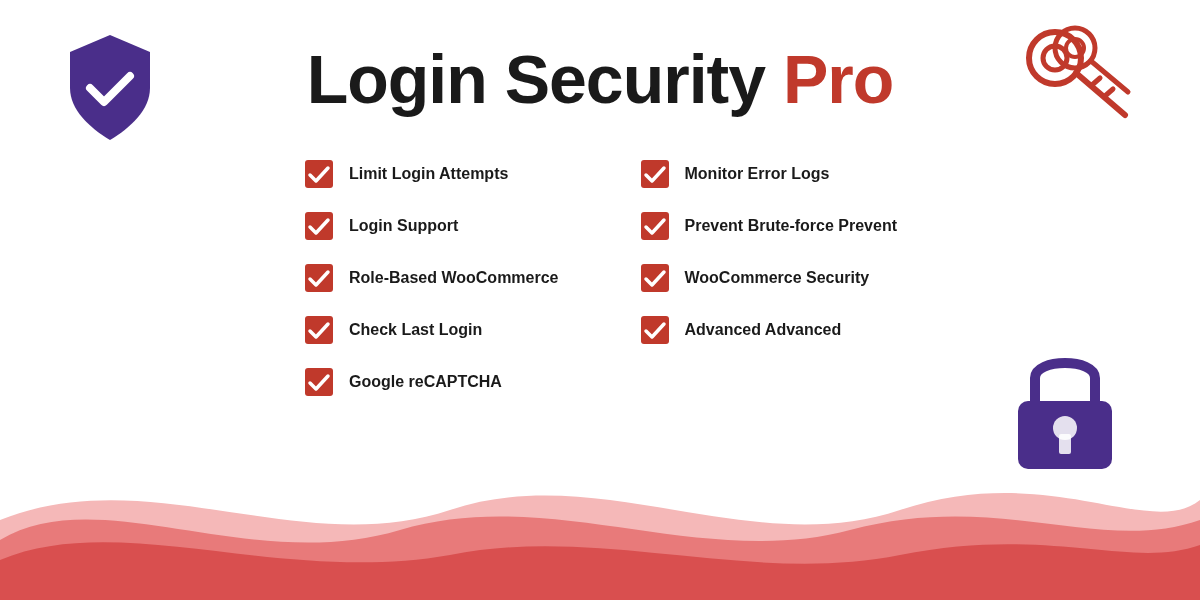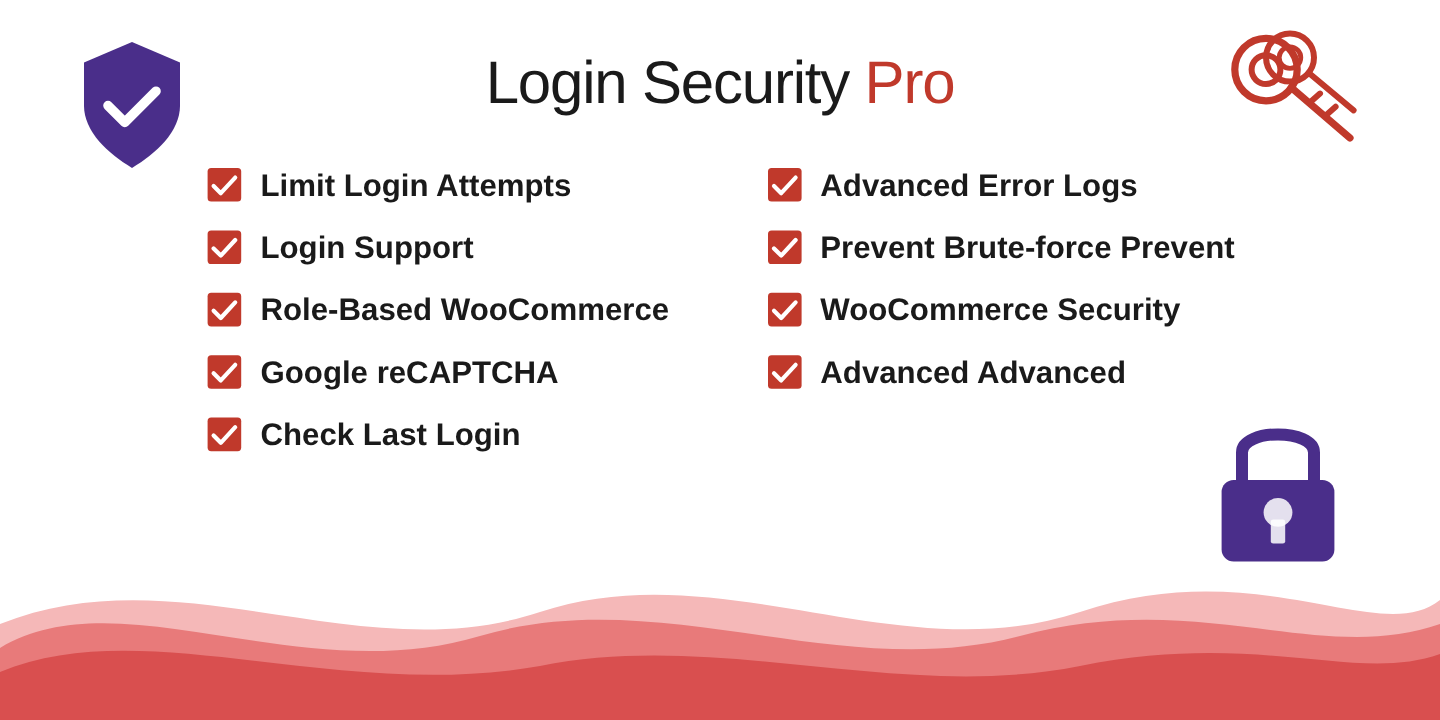--- a/index.html
+++ b/index.html
@@ -32,22 +32,22 @@
     
     .header {
       text-align: center;
       padding-top: 40px;
       padding-bottom: 20px;
       position: relative;
       z-index: 2;
     }
 
     .header h1 {
-      font-size: 50px;
-      font-weight: 400;
+      font-size: 68px;
+      font-weight: 700;
       color: #1a1a1a;
       letter-spacing: -1px;
     }
 
     .header h1 span.pro {
       color: #c0392b;
     }
 
     
     .shield-icon {
@@ -95,21 +95,21 @@
       gap: 14px;
     }
 
     .check-icon {
       width: 32px;
       height: 32px;
       flex-shrink: 0;
     }
 
     .feature-text {
-      font-size: 26px;
+      font-size: 16px;
       font-weight: 700;
       color: #1a1a1a;
       white-space: nowrap;
     }
   </style>
 </head>
 <body>
 
 <div class="container">
 
@@ -178,38 +178,38 @@
               <rect x="2" y="2" width="28" height="28" rx="3" fill="#c0392b"></rect>
               <polyline points="7,17 13,23 25,10" stroke="white" stroke-width="3.5" stroke-linecap="round" stroke-linejoin="round" fill="none"></polyline>
             </svg></div>
           <span class="feature-text">Role-Based WooCommerce</span>
         </div>
         <div class="feature-item">
           <div class="check-icon"><svg width="32" height="32" viewBox="0 0 32 32">
               <rect x="2" y="2" width="28" height="28" rx="3" fill="#c0392b"></rect>
               <polyline points="7,17 13,23 25,10" stroke="white" stroke-width="3.5" stroke-linecap="round" stroke-linejoin="round" fill="none"></polyline>
             </svg></div>
+          <span class="feature-text">Check Last Login</span>
+        </div>
+        <div class="feature-item">
+          <div class="check-icon"><svg width="32" height="32" viewBox="0 0 32 32">
+              <rect x="2" y="2" width="28" height="28" rx="3" fill="#c0392b"></rect>
+              <polyline points="7,17 13,23 25,10" stroke="white" stroke-width="3.5" stroke-linecap="round" stroke-linejoin="round" fill="none"></polyline>
+            </svg></div>
           <span class="feature-text">Google reCAPTCHA</span>
-        </div>
-        <div class="feature-item">
-          <div class="check-icon"><svg width="32" height="32" viewBox="0 0 32 32">
-              <rect x="2" y="2" width="28" height="28" rx="3" fill="#c0392b"></rect>
-              <polyline points="7,17 13,23 25,10" stroke="white" stroke-width="3.5" stroke-linecap="round" stroke-linejoin="round" fill="none"></polyline>
-            </svg></div>
-          <span class="feature-text">Check Last Login</span>
         </div>
       </div>
 
     <div class="feature-column" id="right-col">
     <div class="feature-item">
           <div class="check-icon"><svg width="32" height="32" viewBox="0 0 32 32">
               <rect x="2" y="2" width="28" height="28" rx="3" fill="#c0392b"></rect>
               <polyline points="7,17 13,23 25,10" stroke="white" stroke-width="3.5" stroke-linecap="round" stroke-linejoin="round" fill="none"></polyline>
             </svg></div>
-          <span class="feature-text">Advanced Error Logs</span>
+          <span class="feature-text">Monitor Error Logs</span>
         </div>
         <div class="feature-item">
           <div class="check-icon"><svg width="32" height="32" viewBox="0 0 32 32">
               <rect x="2" y="2" width="28" height="28" rx="3" fill="#c0392b"></rect>
               <polyline points="7,17 13,23 25,10" stroke="white" stroke-width="3.5" stroke-linecap="round" stroke-linejoin="round" fill="none"></polyline>
             </svg></div>
           <span class="feature-text">Prevent Brute-force Prevent</span>
         </div>
         <div class="feature-item">
           <div class="check-icon"><svg width="32" height="32" viewBox="0 0 32 32">

